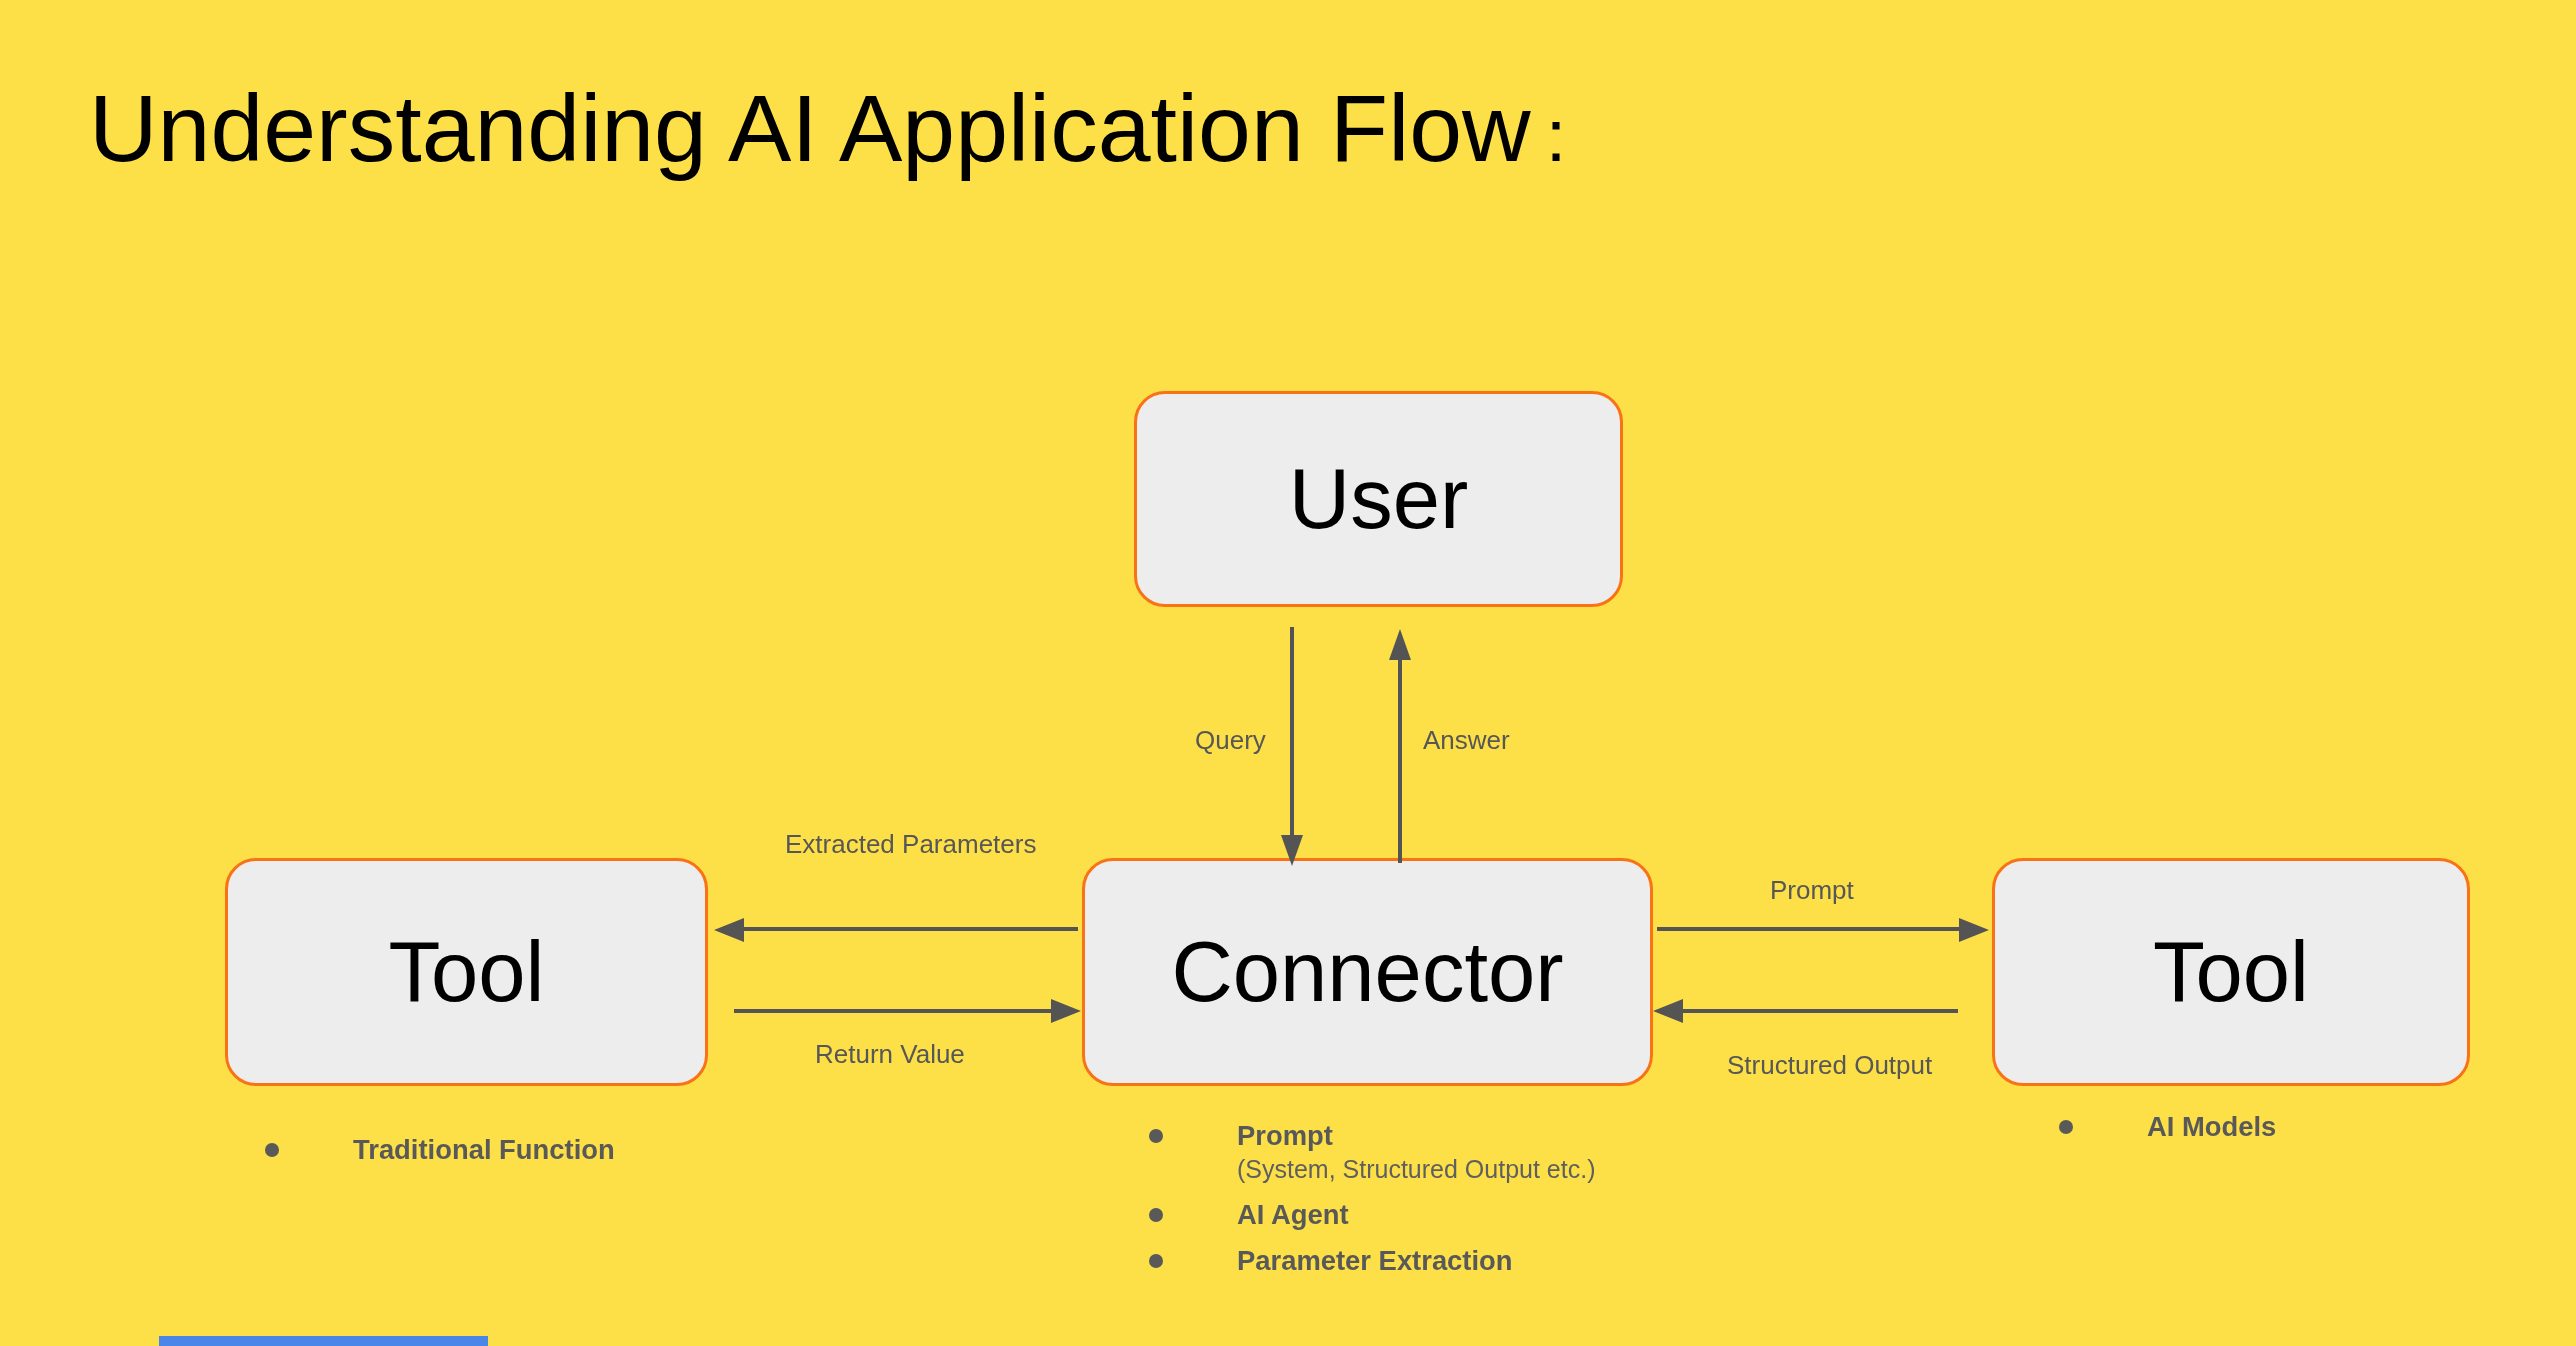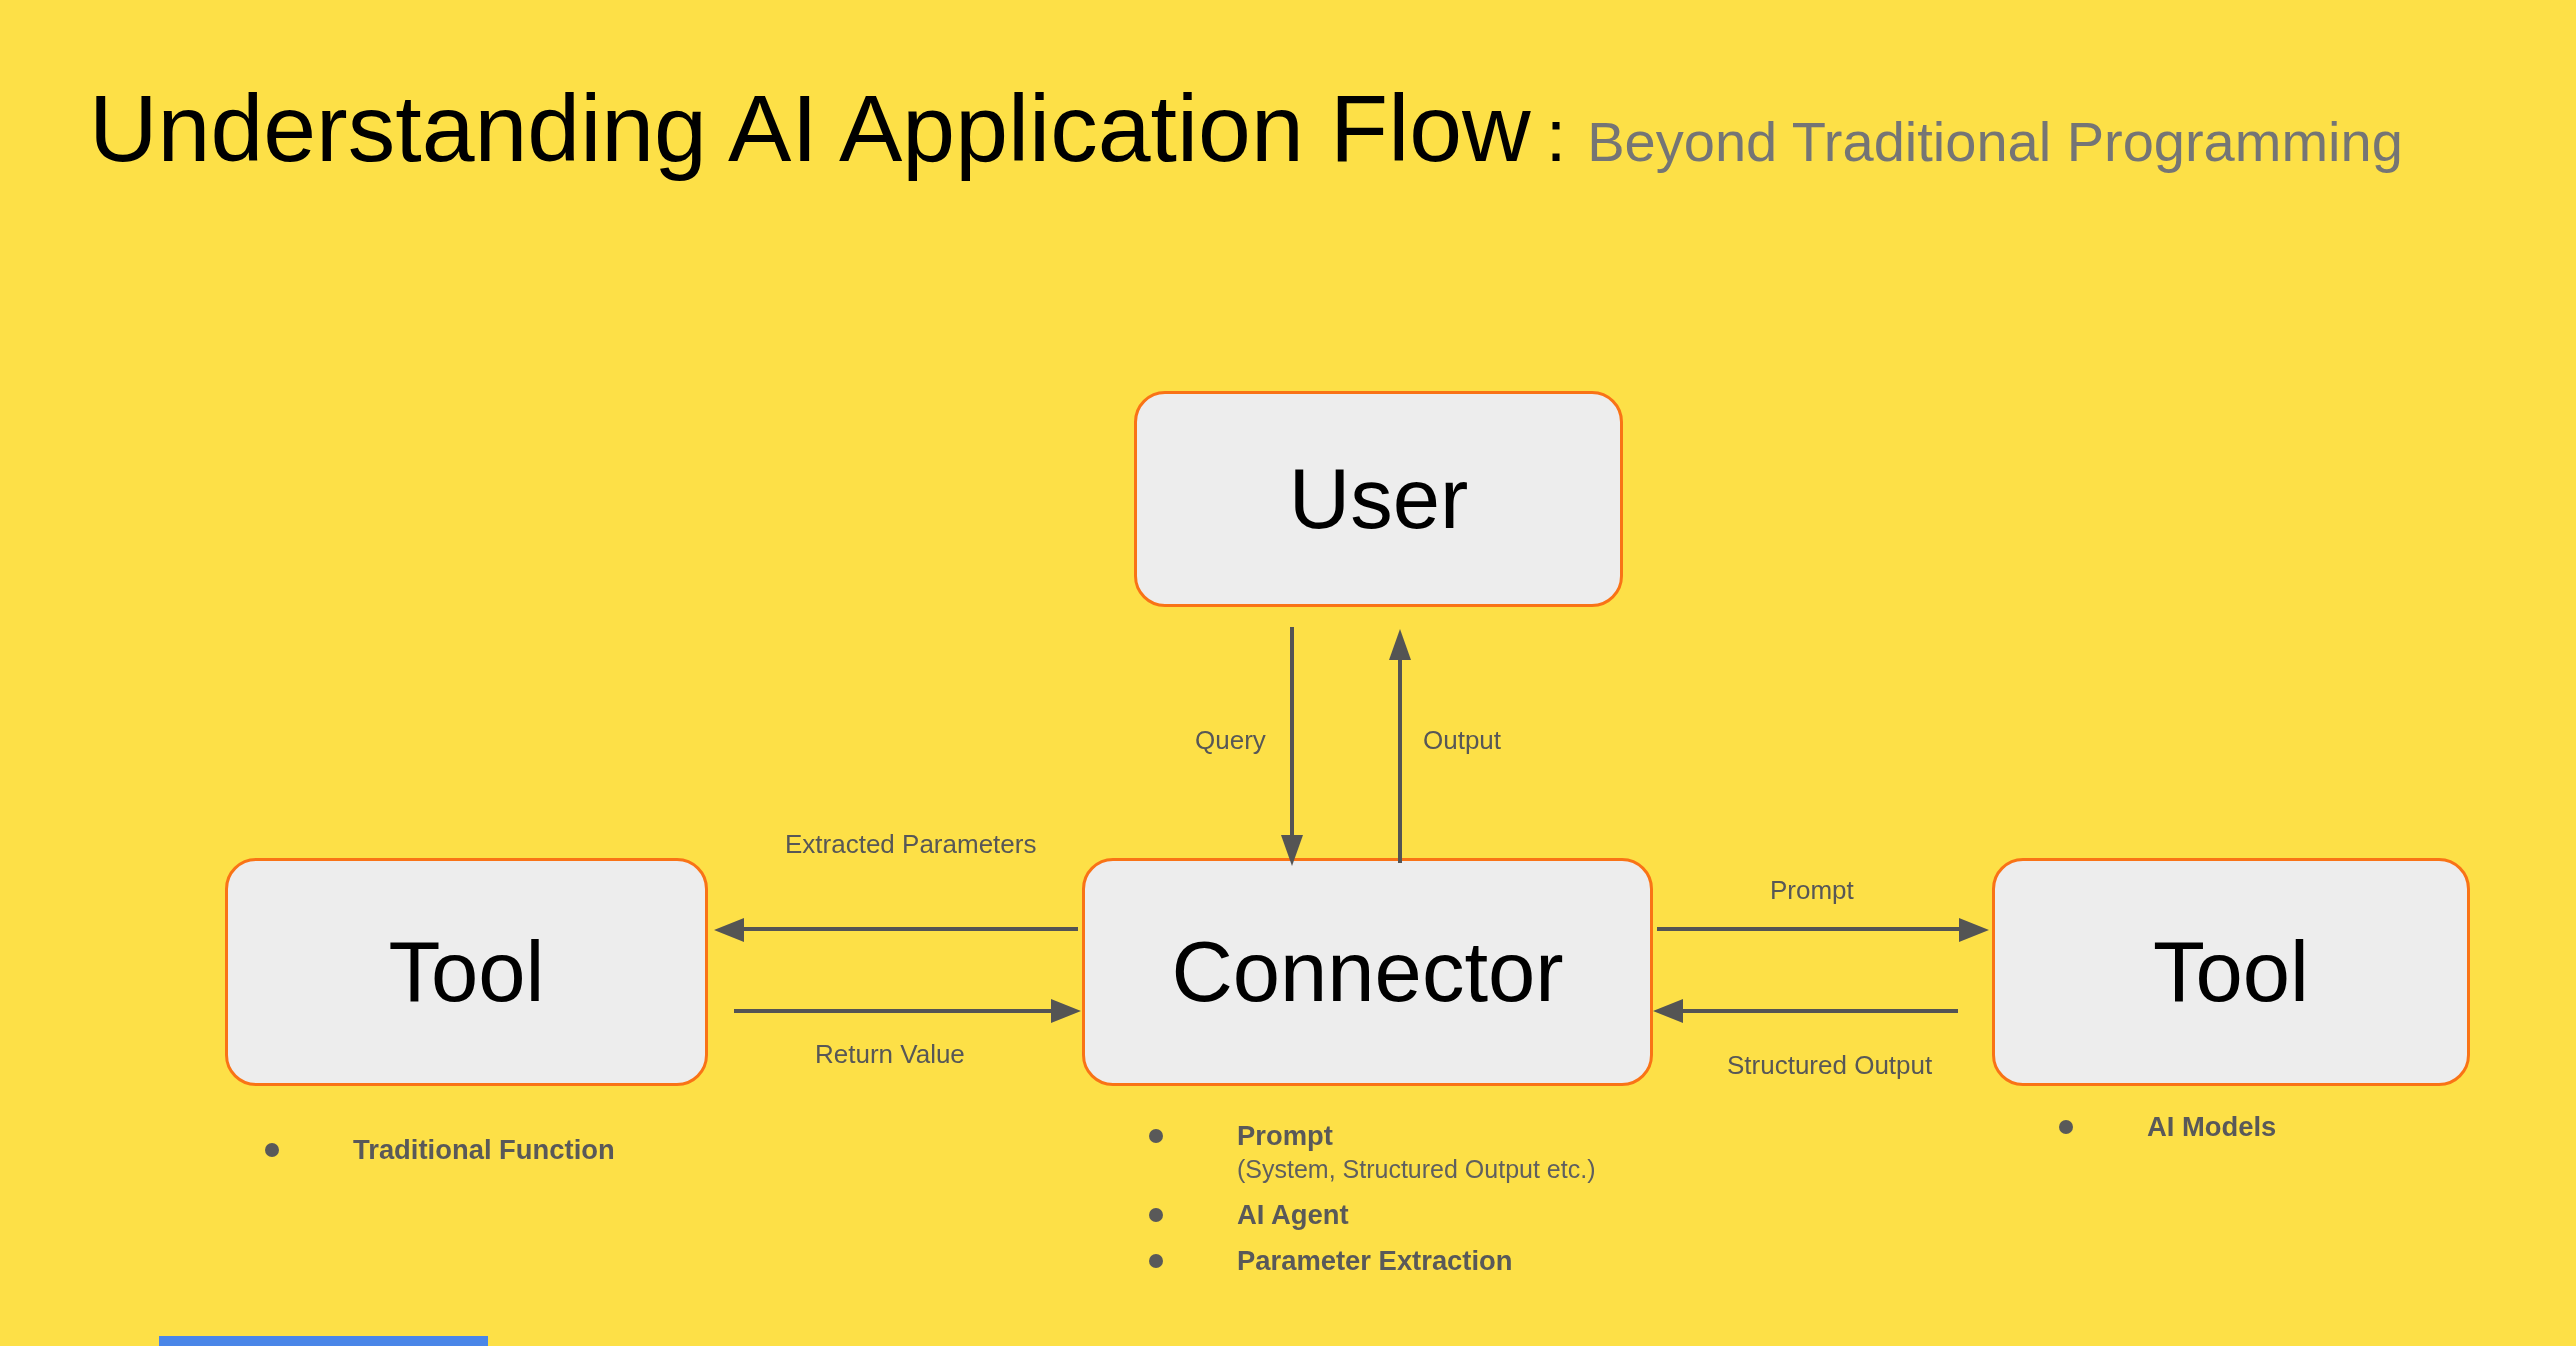--- a/index.html
+++ b/index.html
@@ -120,21 +120,20 @@
   }
 </style>
 </head>
 <body>
 
 <div id="stage">
 
   <div class="title-row">
     <span class="main-title">Understanding AI Application Flow</span>
     <span class="title-colon">:</span>
-    <span class="subtitle">Beyond Traditional Programming</span>
   </div>
 
   <div class="node" id="user-box">
     <span>User</span>
   </div>
   <div class="node" id="tool-left-box">
     <span>Tool</span>
   </div>
   <div class="node" id="connector-box">
     <span>Connector</span>
@@ -142,21 +141,21 @@
   <div class="node" id="tool-right-box">
     <span>Tool</span>
   </div>
 
   <div class="vline" style="left:1290px; top:627px; height:209px;"></div>
   <div class="head head-down" style="left:1281px; top:835px;"></div>
   <div class="edge-label" style="left:1195px; top:725px;">Query</div>
 
   <div class="vline" style="left:1398px; top:658px; height:205px;"></div>
   <div class="head head-up" style="left:1389px; top:629px;"></div>
-  <div class="edge-label" style="left:1423px; top:725px;">Output</div>
+  <div class="edge-label" style="left:1423px; top:725px;">Answer</div>
 
   <div class="hline" style="left:741px; top:927px; width:337px;"></div>
   <div class="head head-left" style="left:714px; top:918px;"></div>
   <div class="edge-label" style="left:785px; top:829px;">Extracted Parameters</div>
 
   <div class="hline" style="left:734px; top:1009px; width:320px;"></div>
   <div class="head head-right" style="left:1051px; top:999px;"></div>
   <div class="edge-label" style="left:815px; top:1039px;">Return Value</div>
 
   <div class="hline" style="left:1657px; top:927px; width:304px;"></div>

